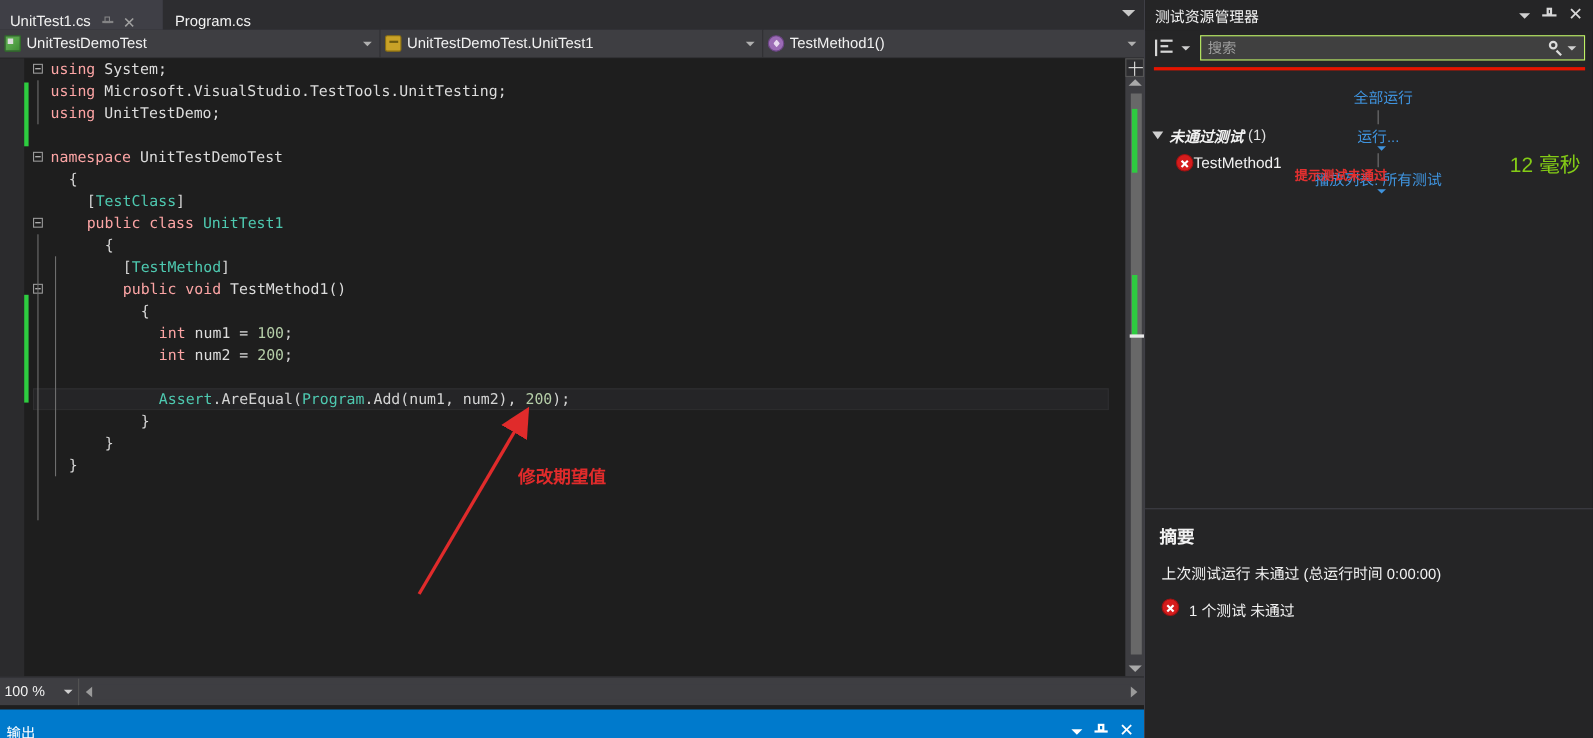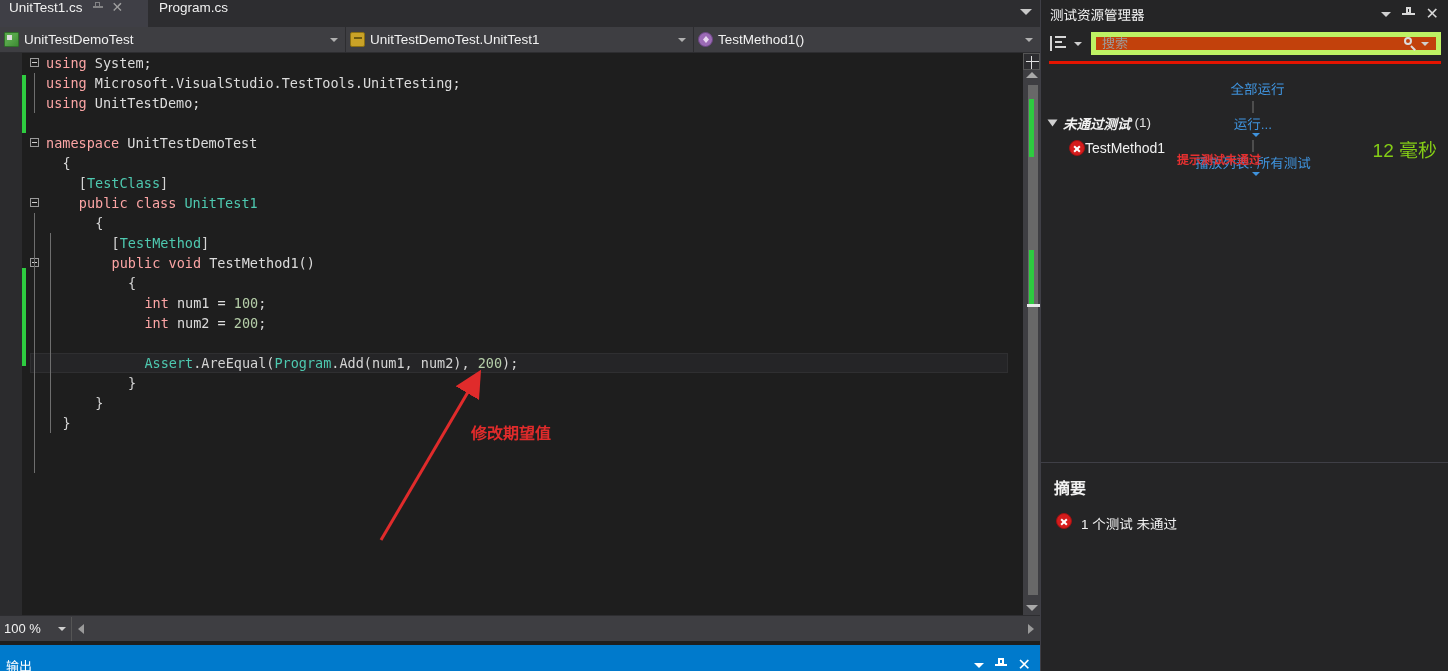--- a/index.html
+++ b/index.html
@@ -11,21 +11,21 @@
     font-size:13px;color:#f1f1f1;
     -webkit-font-smoothing:antialiased;
   }
   #app{position:relative;width:1448px;height:671px;}
 
   
   #editor-side{position:absolute;left:0;top:0;width:1040px;height:671px;background:#1e1e1e;}
 
   
   .tabstrip{position:absolute;left:0;top:0;width:1040px;height:27px;background:#2d2d30;}
-  .tab{position:absolute;top:0;height:27px;display:flex;align-items:flex-start;padding:0 6px 0 9px;
+  .tab{position:absolute;top:0;height:27px;display:flex;align-items:flex-end;padding:0 6px 0 9px;
        box-sizing:border-box;font-size:13.5px;color:#f1f1f1;cursor:pointer;}
   .tab.active{background:#3f3f46;}
   .tab .tlabel{white-space:nowrap;}
   .pin-icon{width:14px;height:14px;margin-left:8px;position:relative;opacity:.75;}
   .pin-icon::before{content:"";position:absolute;left:2px;top:6px;width:10px;height:2px;background:#9a9a9a;}
   .pin-icon::after{content:"";position:absolute;left:4px;top:2px;width:5px;height:6px;border:1px solid #9a9a9a;box-sizing:border-box;}
   .close-x{margin-left:7px;font-size:14px;color:#a0a0a0;line-height:1;}
   .tabstrip-chevron{position:absolute;right:8px;top:9px;width:0;height:0;
       border-left:6px solid transparent;border-right:6px solid transparent;border-top:6px solid #c8c8c8;cursor:pointer;}
 
@@ -114,21 +114,21 @@
   .tp-title .tpin::after{content:"";position:absolute;left:4px;top:0;width:5px;height:7px;border:2px solid #d8d8d8;box-sizing:border-box;}
   .tp-title .tclose{margin-right:10px;font-size:16px;color:#d8d8d8;line-height:1;}
 
   .tp-search{position:absolute;left:0;top:28px;width:408px;height:31px;display:flex;align-items:center;}
   .groupico{margin-left:9px;width:17px;height:15px;position:relative;cursor:pointer;}
   .groupico .gb{position:absolute;left:0;width:2px;height:15px;background:#d6d6d6;}
   .groupico .gl{position:absolute;left:5px;width:11px;height:2px;background:#d6d6d6;}
   .groupico .gl2{position:absolute;left:5px;width:7px;height:2px;background:#d6d6d6;}
   .gcaret{margin-left:7px;width:0;height:0;border-left:4px solid transparent;
           border-right:4px solid transparent;border-top:4px solid #cfcfcf;cursor:pointer;}
-  .searchbox{margin-left:9px;flex:1;height:23px;background:#c2410c;border:5px solid #bef264;
+  .searchbox{margin-left:9px;flex:1;height:23px;background:#404040;border:1px solid #bef264;
              box-sizing:border-box;display:flex;align-items:center;margin-right:8px;}
   .searchbox input{flex:1;background:transparent;border:0;outline:0;color:#f1f1f1;
              font-family:"Liberation Sans",sans-serif;font-size:13px;padding-left:6px;}
   .searchbox input::placeholder{color:#9d9d9d;opacity:1;}
   .magnifier{width:16px;height:16px;margin-right:3px;position:relative;cursor:pointer;}
   .magnifier::before{content:"";position:absolute;left:2px;top:1px;width:8px;height:8px;
              border:2px solid #dcdcdc;border-radius:50%;box-sizing:border-box;}
   .magnifier::after{content:"";position:absolute;left:9px;top:9px;width:6px;height:2px;
              background:#dcdcdc;transform:rotate(45deg);transform-origin:left center;}
   .scaret{margin-right:7px;width:0;height:0;border-left:4px solid transparent;
@@ -302,19 +302,20 @@
       <div class="trow">
         <span class="failicon"></span>
         <span class="tname">TestMethod1</span>
         <span class="tdur">12 毫秒</span>
       </div>
       <div class="annot-red">提示测试未通过</div>
     </div>
 
     <div class="tp-summary">
       <div class="sum-title">摘要</div>
+      <div class="sum-line">上次测试运行 未通过 (总运行时间 0:00:00)</div>
       <div class="sum-row">
         <span class="failicon"></span>
         <span class="stext">1 个测试 未通过</span>
       </div>
     </div>
   </div>
 </div>
 
 </body></html>

